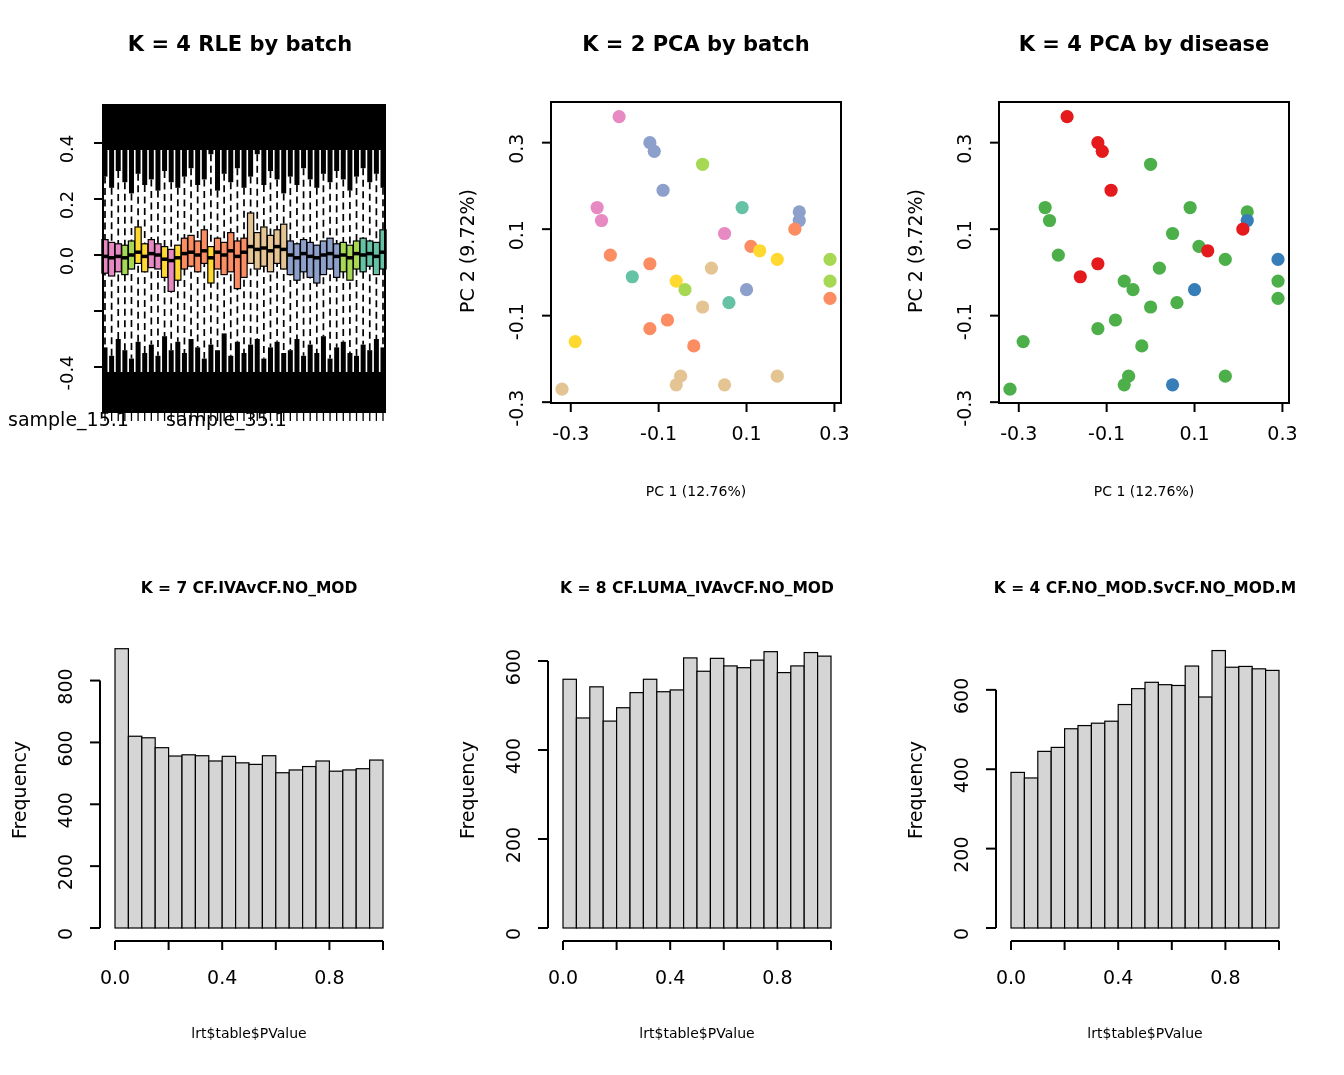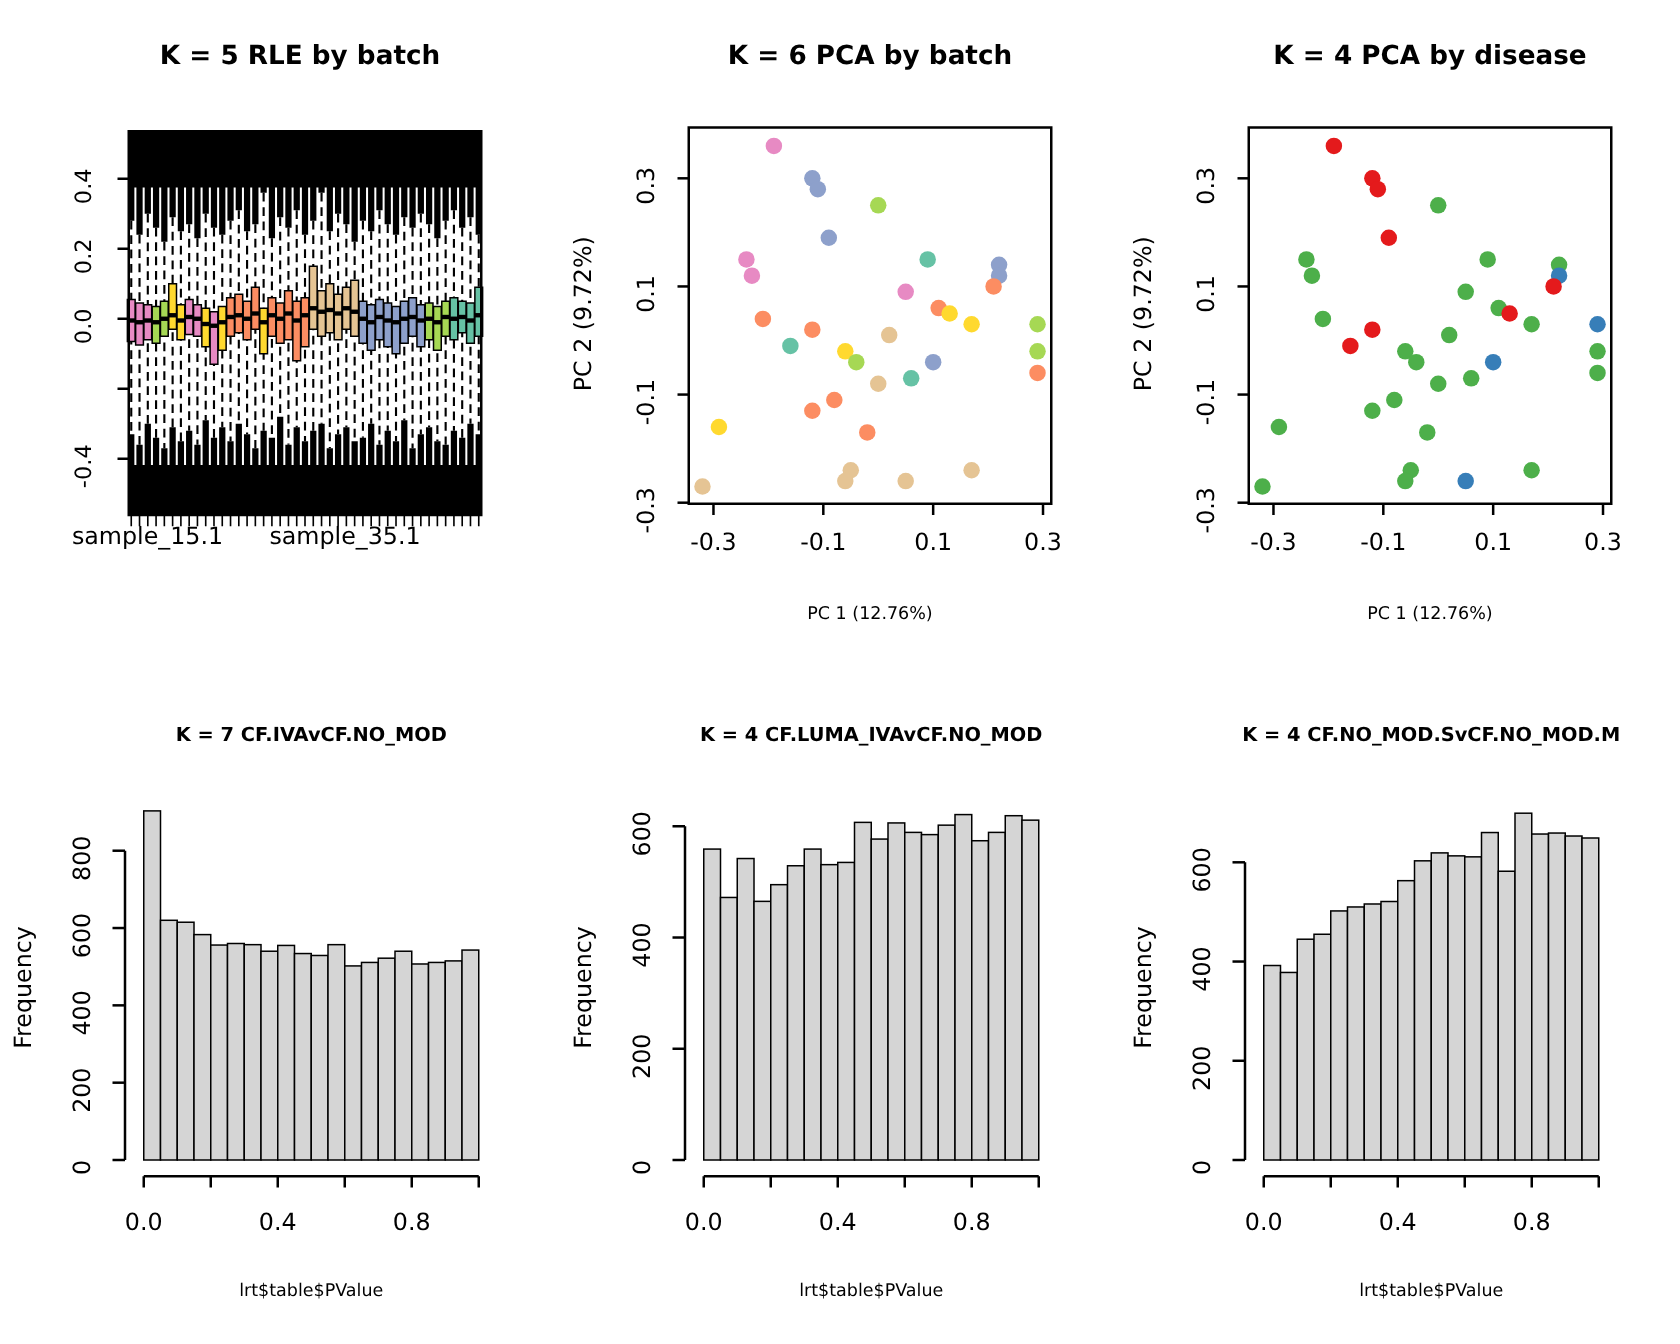--- a/index.html
+++ b/index.html
@@ -6,21 +6,21 @@
   #figure{position:relative;width:1344px;height:1075px;background:#ffffff;overflow:hidden;
           font-family:"DejaVu Sans","Liberation Sans",sans-serif;color:#000;}
   .cell{position:absolute;width:448px;height:538px;}
   .cell svg{position:absolute;left:0;top:0;}
   .ptitle{position:absolute;text-align:center;font-weight:bold;white-space:nowrap;}
   .ptitle.big{font-size:21px;top:32px;left:38px;width:420px;}
   .ptitle.small{font-size:15.5px;top:42px;left:39px;width:420px;}
   .xlab{position:absolute;text-align:center;font-size:14px;white-space:nowrap;}
   .ylab{position:absolute;width:302px;text-align:center;font-size:19px;white-space:nowrap;
         transform:rotate(-90deg);}
-  .rle-xlab{position:absolute;width:220px;text-align:center;font-size:19px;top:418px;white-space:nowrap;}
+  .rle-xlab{position:absolute;width:220px;text-align:left;font-size:19px;top:408px;white-space:nowrap;}
 </style>
 </head>
 <body>
 
 <div id="figure">
 
   <div class="cell" style="left:0;top:0">
     <svg id="svg0" width="448" height="538">
         <line x1="105" y1="176.6" x2="105" y2="347.4" stroke="#000" stroke-width="1.7" stroke-dasharray="7 4.5"></line>
         <line x1="111.61904761904762" y1="187.8" x2="111.61904761904762" y2="355.8" stroke="#000" stroke-width="1.7" stroke-dasharray="7 4.5"></line>
@@ -286,21 +286,21 @@
         <line x1="330.04761904761904" y1="412" x2="330.04761904761904" y2="421" stroke="#000" stroke-width="1.3"></line>
         <line x1="336.66666666666663" y1="412" x2="336.66666666666663" y2="421" stroke="#000" stroke-width="1.3"></line>
         <line x1="343.2857142857143" y1="412" x2="343.2857142857143" y2="421" stroke="#000" stroke-width="1.3"></line>
         <line x1="349.9047619047619" y1="412" x2="349.9047619047619" y2="421" stroke="#000" stroke-width="1.3"></line>
         <line x1="356.5238095238095" y1="412" x2="356.5238095238095" y2="421" stroke="#000" stroke-width="1.3"></line>
         <line x1="363.1428571428571" y1="412" x2="363.1428571428571" y2="421" stroke="#000" stroke-width="1.3"></line>
         <line x1="369.76190476190476" y1="412" x2="369.76190476190476" y2="421" stroke="#000" stroke-width="1.3"></line>
         <line x1="376.38095238095235" y1="412" x2="376.38095238095235" y2="421" stroke="#000" stroke-width="1.3"></line>
         <line x1="383" y1="412" x2="383" y2="421" stroke="#000" stroke-width="1.3"></line>
       </svg>
-    <div class="ptitle big" style="left:30px;width:420px">K = 5 RLE by batch</div>
+    <div class="ptitle big" style="left:30px;width:420px">K = 4 RLE by batch</div>
     <div class="rle-xlab" style="left:8px">sample_15.1</div>
     <div class="rle-xlab" style="left:166px">sample_35.1</div>
   </div>
 
   <div class="cell" style="left:448px;top:0">
     <svg id="svg1" width="448" height="538">
         <circle cx="171.10699999999997" cy="116.70500000000001" r="6.6" fill="#E78AC3"></circle>
         <circle cx="201.86499999999998" cy="142.65500000000003" r="6.6" fill="#8DA0CB"></circle>
         <circle cx="206.259" cy="151.305" r="6.6" fill="#8DA0CB"></circle>
         <circle cx="254.593" cy="164.28" r="6.6" fill="#A6D854"></circle>
@@ -347,21 +347,21 @@
         <text x="386.413" y="440" font-size="19" text-anchor="middle" fill="#000" font-family="&quot;DejaVu Sans&quot;,&quot;Liberation Sans&quot;,sans-serif">0.3</text>
         <line x1="103" y1="142.65500000000003" x2="94" y2="142.65500000000003" stroke="#000" stroke-width="2"></line>
         <text x="75" y="148.65500000000003" font-size="19" text-anchor="middle" fill="#000" font-family="&quot;DejaVu Sans&quot;,&quot;Liberation Sans&quot;,sans-serif" transform="rotate(-90 75 148.65500000000003)">0.3</text>
         <line x1="103" y1="229.15500000000003" x2="94" y2="229.15500000000003" stroke="#000" stroke-width="2"></line>
         <text x="75" y="235.15500000000003" font-size="19" text-anchor="middle" fill="#000" font-family="&quot;DejaVu Sans&quot;,&quot;Liberation Sans&quot;,sans-serif" transform="rotate(-90 75 235.15500000000003)">0.1</text>
         <line x1="103" y1="315.655" x2="94" y2="315.655" stroke="#000" stroke-width="2"></line>
         <text x="75" y="321.655" font-size="19" text-anchor="middle" fill="#000" font-family="&quot;DejaVu Sans&quot;,&quot;Liberation Sans&quot;,sans-serif" transform="rotate(-90 75 321.655)">-0.1</text>
         <line x1="103" y1="402.155" x2="94" y2="402.155" stroke="#000" stroke-width="2"></line>
         <text x="75" y="408.155" font-size="19" text-anchor="middle" fill="#000" font-family="&quot;DejaVu Sans&quot;,&quot;Liberation Sans&quot;,sans-serif" transform="rotate(-90 75 408.155)">-0.3</text>
       </svg>
-    <div class="ptitle big">K = 6 PCA by batch</div>
+    <div class="ptitle big">K = 2 PCA by batch</div>
     <div class="xlab" style="left:48px;width:400px;top:483px">PC 1 (12.76%)</div>
     <div class="ylab" style="left:-132px;top:240px">PC 2 (9.72%)</div>
   </div>
 
   <div class="cell" style="left:896px;top:0">
     <svg id="svg2" width="448" height="538">
         <circle cx="171.10699999999997" cy="116.70500000000001" r="6.6" fill="#E41A1C"></circle>
         <circle cx="201.86499999999998" cy="142.65500000000003" r="6.6" fill="#E41A1C"></circle>
         <circle cx="206.259" cy="151.305" r="6.6" fill="#E41A1C"></circle>
         <circle cx="254.593" cy="164.28" r="6.6" fill="#4DAF4A"></circle>
@@ -504,21 +504,21 @@
         <line x1="115" y1="404" x2="115" y2="413" stroke="#000" stroke-width="2"></line>
         <text x="115" y="447" font-size="19" text-anchor="middle" fill="#000" font-family="&quot;DejaVu Sans&quot;,&quot;Liberation Sans&quot;,sans-serif">0.0</text>
         <line x1="168.6" y1="404" x2="168.6" y2="413" stroke="#000" stroke-width="2"></line>
         <line x1="222.2" y1="404" x2="222.2" y2="413" stroke="#000" stroke-width="2"></line>
         <text x="222.2" y="447" font-size="19" text-anchor="middle" fill="#000" font-family="&quot;DejaVu Sans&quot;,&quot;Liberation Sans&quot;,sans-serif">0.4</text>
         <line x1="275.79999999999995" y1="404" x2="275.79999999999995" y2="413" stroke="#000" stroke-width="2"></line>
         <line x1="329.4" y1="404" x2="329.4" y2="413" stroke="#000" stroke-width="2"></line>
         <text x="329.4" y="447" font-size="19" text-anchor="middle" fill="#000" font-family="&quot;DejaVu Sans&quot;,&quot;Liberation Sans&quot;,sans-serif">0.8</text>
         <line x1="383" y1="404" x2="383" y2="413" stroke="#000" stroke-width="2"></line>
       </svg>
-    <div class="ptitle small">K = 4 CF.LUMA_IVAvCF.NO_MOD</div>
+    <div class="ptitle small">K = 8 CF.LUMA_IVAvCF.NO_MOD</div>
     <div class="xlab" style="left:49px;width:400px;top:488px">lrt$table$PValue</div>
     <div class="ylab" style="left:-132px;top:242px">Frequency</div>
   </div>
 
   <div class="cell" style="left:896px;top:537px">
     <svg id="svg5" width="448" height="538">
         <rect x="115" y="235.4095371669004" width="13.400000000000006" height="155.5904628330996" fill="#D5D5D5" stroke="#000" stroke-width="1.2"></rect>
         <rect x="128.4" y="240.9663394109397" width="13.400000000000006" height="150.0336605890603" fill="#D5D5D5" stroke="#000" stroke-width="1.2"></rect>
         <rect x="141.8" y="214.37307152875175" width="13.400000000000006" height="176.62692847124825" fill="#D5D5D5" stroke="#000" stroke-width="1.2"></rect>
         <rect x="155.2" y="210.4039270687237" width="13.400000000000006" height="180.5960729312763" fill="#D5D5D5" stroke="#000" stroke-width="1.2"></rect>

